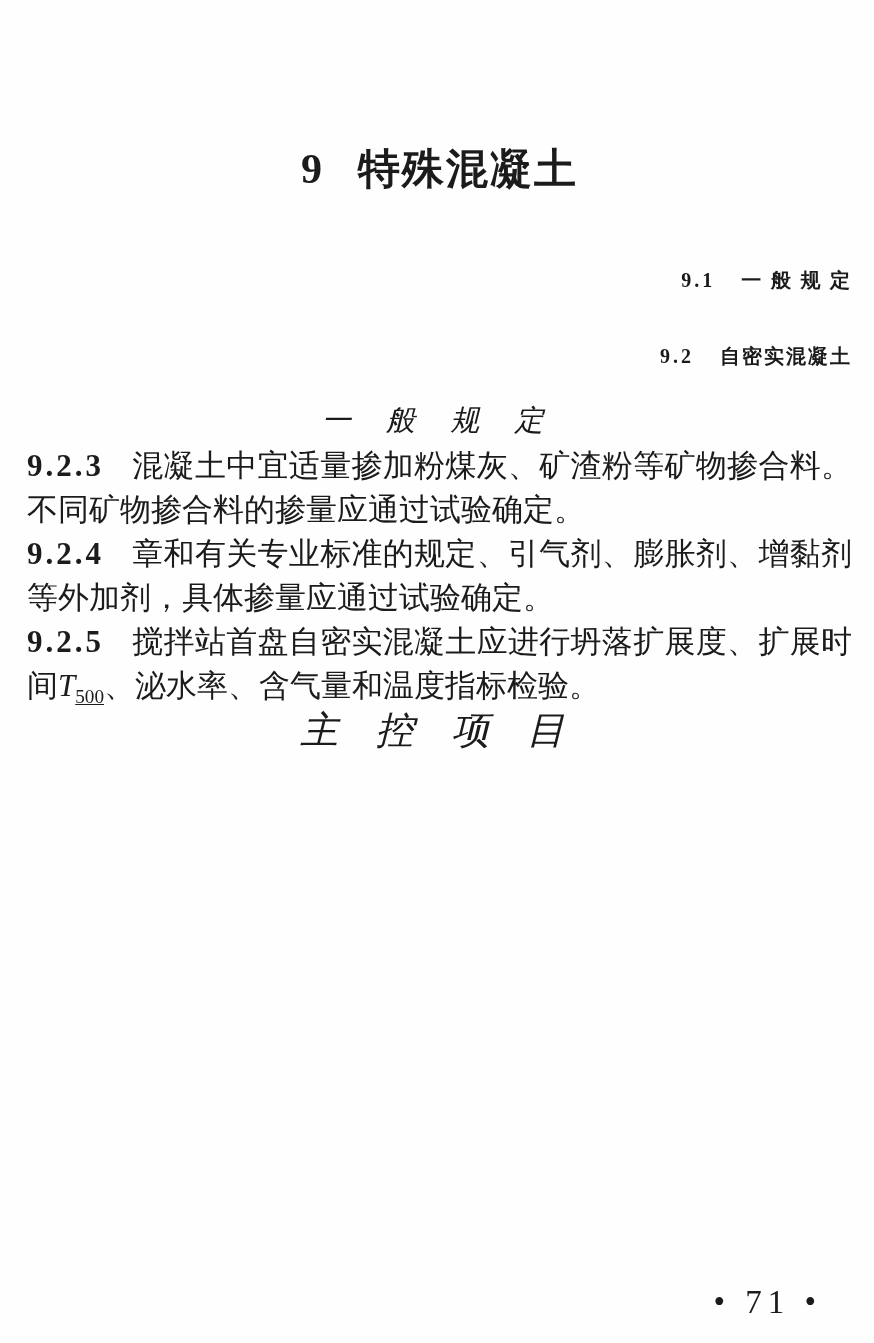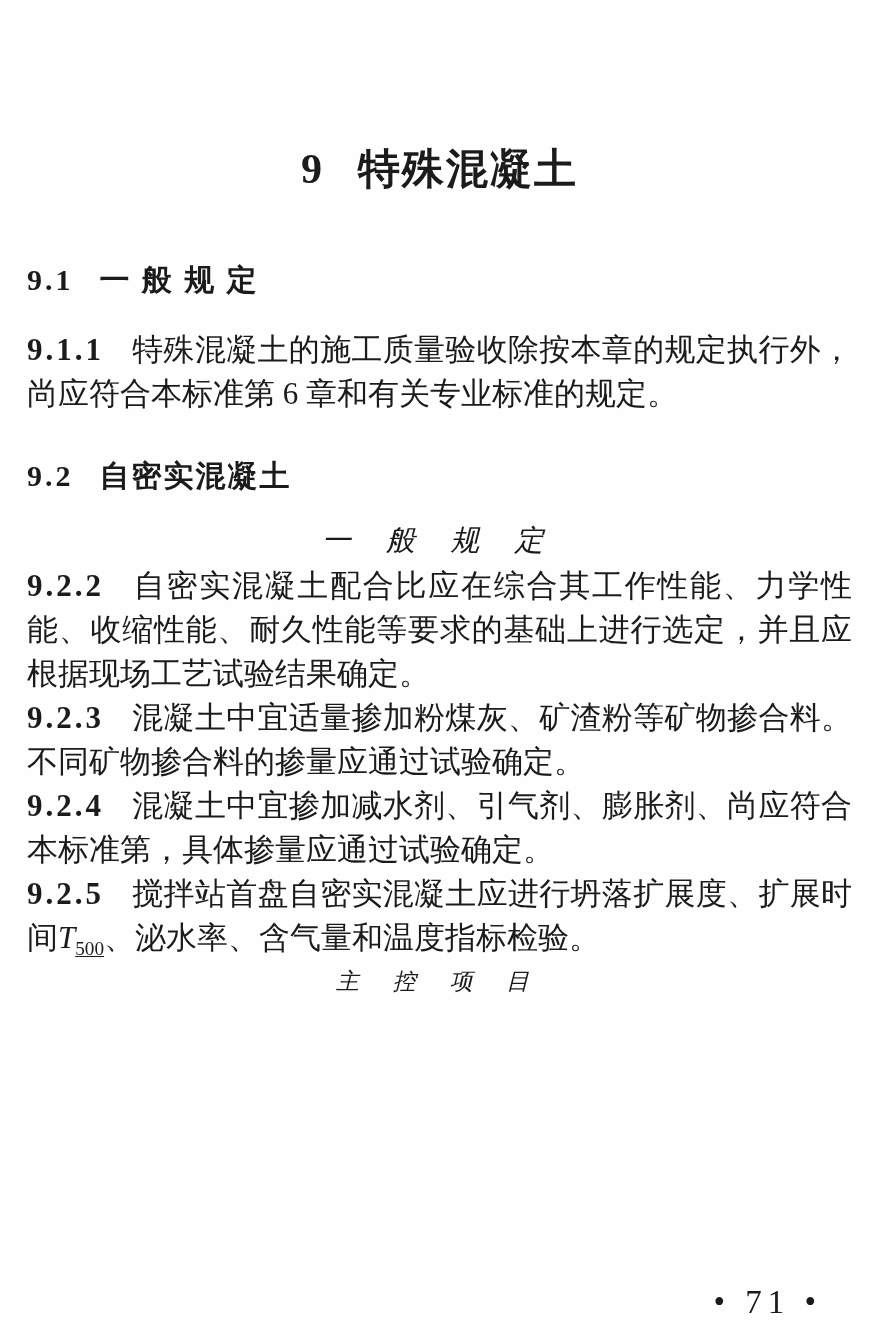--- a/index.html
+++ b/index.html
@@ -25,23 +25,23 @@
     font-size: 42px;
     line-height: 46px;
     letter-spacing: 2px;
   }
   .chapter-heading .chapter-num {
     font-family: "Liberation Serif", "DejaVu Serif", serif;
     font-weight: bold;
     margin-right: 34px;
   }
   .section-heading {
-    text-align: left;
+    text-align: right;
     font-weight: bold;
-    font-size: 30px;
+    font-size: 20px;
     line-height: 32px;
   }
   .section-heading .sec-num {
     font-family: "Liberation Serif", "DejaVu Serif", serif;
     letter-spacing: 3px;
     margin-right: 26px;
   }
   .section-heading .sec-title {
     font-family: "Liberation Sans", "DejaVu Sans", sans-serif;
     letter-spacing: 2px;
@@ -68,21 +68,21 @@
   .clause-num {
     font-weight: bold;
     letter-spacing: 3px;
     margin-right: 28px;
   }
   .var-t { font-style: italic; }
   sub.var-sub { font-size: 0.62em; line-height: 0; text-decoration: underline; }
   .inline-subheading {
     text-align: center;
     font-style: italic;
-    font-size: 23px;
+    font-size: 38px;
     line-height: 44px;
     letter-spacing: 14px;
     margin: 0;
   }
   .page-number {
     position: absolute;
     top: 1284px;
     right: 52px;
     font-size: 33px;
     letter-spacing: 6px;
@@ -96,40 +96,34 @@
 
   <h1 class="chapter-heading" style="margin:0;">
     <span class="chapter-num">9</span><span>特殊混凝土</span>
   </h1>
 
   <h2 class="section-heading heading-91" style="margin-bottom:0;">
     <span class="sec-num">9.1</span><span class="sec-title">一 般 规 定</span>
   </h2>
 
   <div class="clauses clauses-91">
-    <p class="clause">
-      <span class="clause-num">9.1.1</span><span>特殊混凝土的施工质量验收除按本章的规定执行外，尚应符合本标准第 6 章和有关专业标准的规定。</span>
-    </p>
   </div>
 
   <h2 class="section-heading heading-92" style="margin-bottom:0;">
     <span class="sec-num">9.2</span><span class="sec-title">自密实混凝土</span>
   </h2>
 
   <h3 class="kaiti-subheading" style="margin-bottom:0;">一 般 规 定</h3>
 
   <div class="clauses clauses-92">
     <p class="clause">
-      <span class="clause-num">9.2.2</span><span>自密实混凝土配合比应在综合其工作性能、力学性能、收缩性能、耐久性能等要求的基础上进行选定，并且应根据现场工艺试验结果确定。</span>
-    </p>
-    <p class="clause">
       <span class="clause-num">9.2.3</span><span>混凝土中宜适量掺加粉煤灰、矿渣粉等矿物掺合料。不同矿物掺合料的掺量应通过试验确定。</span>
     </p>
     <p class="clause">
-      <span class="clause-num">9.2.4</span><span>混凝土中宜掺加减水剂、引气剂、膨胀剂、尚应符合本标准第，具体掺量应通过试验确定。</span>
+      <span class="clause-num">9.2.4</span><span>章和有关专业标准的规定、引气剂、膨胀剂、增黏剂等外加剂，具体掺量应通过试验确定。</span>
     </p>
     <p class="clause">
       <span class="clause-num">9.2.5</span><span>搅拌站首盘自密实混凝土应进行坍落扩展度、扩展时间</span><span class="var-t">T</span><sub class="var-sub">500</sub><span>、泌水率、含气量和温度指标检验。</span>
     </p>
 
     <p class="inline-subheading">主 控 项 目</p>
 
   </div>
 
   <div class="page-number">• 71 •</div>

